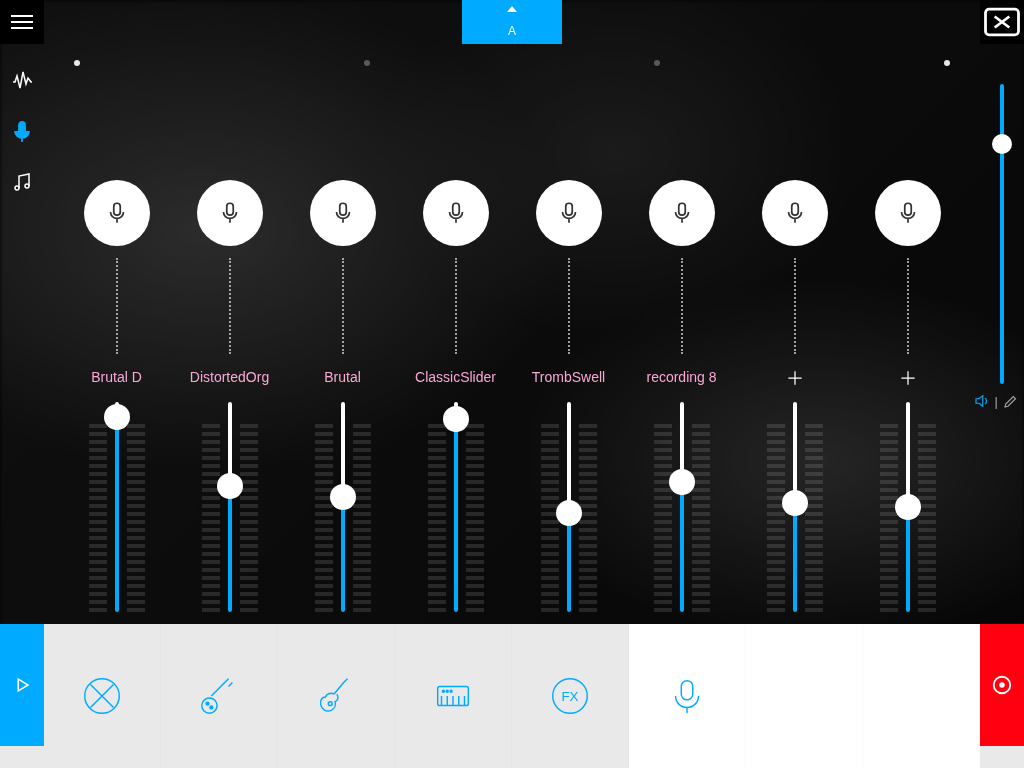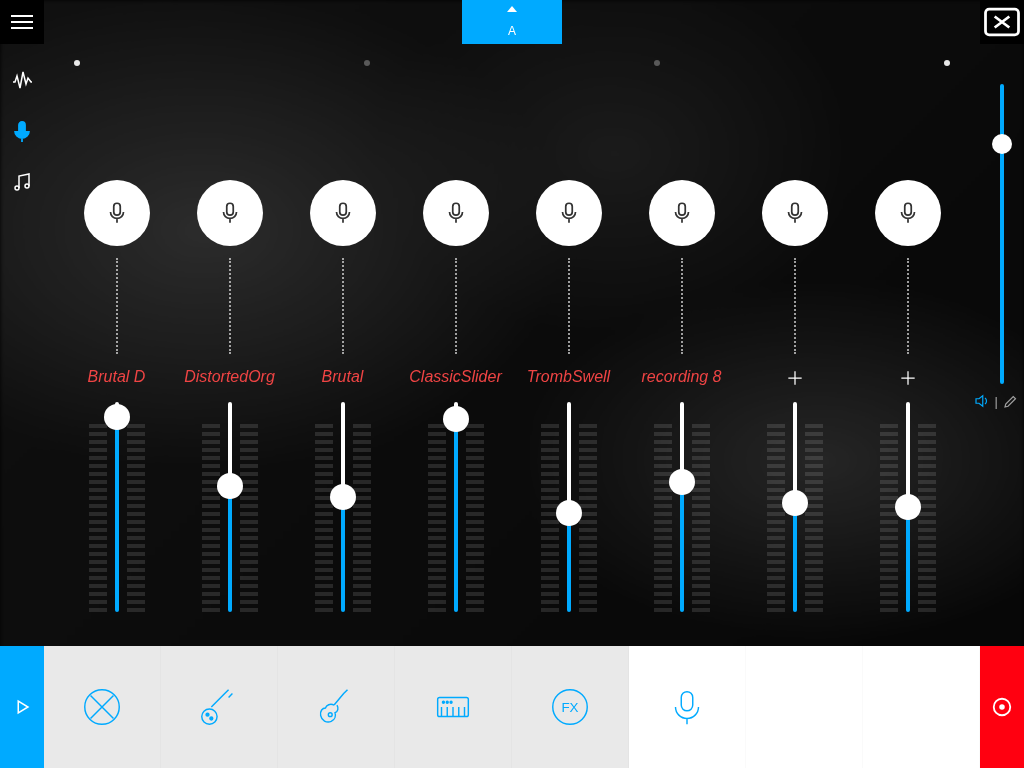--- a/index.html
+++ b/index.html
@@ -42,21 +42,21 @@
   .dots-row .dot.dim{ background:#888; opacity:0.6;}
 
   
   .tracks { position:absolute; left:60px; right:60px; top:180px; height:460px; display:flex; gap:0; z-index:5;}
   .track { flex:1; display:flex; flex-direction:column; align-items:center; position:relative;}
   .knob { width:66px; height:66px; border-radius:50%; background:#fff; display:flex; align-items:center; justify-content:center; margin-bottom:12px; cursor:pointer; position:relative;}
   .knob svg { width:26px; height:26px; }
 
   .dotted { width:0; height:96px; border-left:2px dotted rgba(255,255,255,0.6); margin-bottom:14px;}
 
-  .tname { font-size:16px; color:#ef4444; height:18px; display:flex; align-items:center; margin-bottom:16px; width:100%; justify-content:center; min-height:18px;font-style:italic;}
+  .tname { font-size:14px; color:#f9a8d4; height:18px; display:flex; align-items:center; margin-bottom:16px; width:100%; justify-content:center; min-height:18px;}
 
   .plus-lbl { width:100%; display:flex; justify-content:center; margin-bottom:16px; height:18px; cursor:pointer;}
   .plus-lbl svg{ width:20px; height:20px; }
 
   .fader-wrap { position:relative; width:60px; height:210px; }
   .meter-l, .meter-r { position:absolute; top:0; bottom:0; width:18px; display:flex; flex-direction:column-reverse; gap:4px;}
   .meter-l { left:2px; } .meter-r { right:2px; }
   .seg { height:4px; background:rgba(255,255,255,0.12); }
   .slit { position:absolute; left:50%; transform:translateX(-50%); top:0; bottom:0; width:4px; border-radius:2px; }
   .slit .above { position:absolute; left:0; right:0; top:0; background:#fff; border-radius:2px;}
@@ -65,21 +65,21 @@
 
   
   .master { position:absolute; right:14px; top:84px; width:16px; height:300px; z-index:6;}
   .master .track-line{ position:absolute; left:50%; transform:translateX(-50%); top:0; bottom:0; width:4px; background:#00aaff; border-radius:2px;}
   .master .cap { width:20px; height:20px; }
 
   .vol-icon { position:absolute; right:4px; top:392px; z-index:6; display:flex; align-items:center; gap:4px; color:#00aaff; font-size:13px;}
   .vol-icon svg { width:18px; height:18px; }
 
   
-  .bottombar { position:absolute; left:0; right:0; bottom:0; height:122px; background:#e9e9e9; display:flex; z-index:20;}
+  .bottombar { position:absolute; left:0; right:0; bottom:0; height:144px; background:#e9e9e9; display:flex; z-index:20;}
   .play-btn { width:44px; height:122px; background:#00aaff; display:flex; align-items:center; justify-content:center; cursor:pointer;}
   .rec-btn  { width:44px; height:122px; background:#ff0010; display:flex; align-items:center; justify-content:center; cursor:pointer; margin-left:auto;}
   .instruments { flex:1; display:flex; }
   .inst { flex:1; display:flex; align-items:center; justify-content:center; border-right:1px solid rgba(0,0,0,0.02); cursor:pointer;}
   .inst svg { width:46px; height:46px; stroke:#00aaff; fill:none; stroke-width:1.5;}
   .inst.sel { background:#fff; }
   .inst.empty { background:#fff; }
 
 </style>
 </head>

